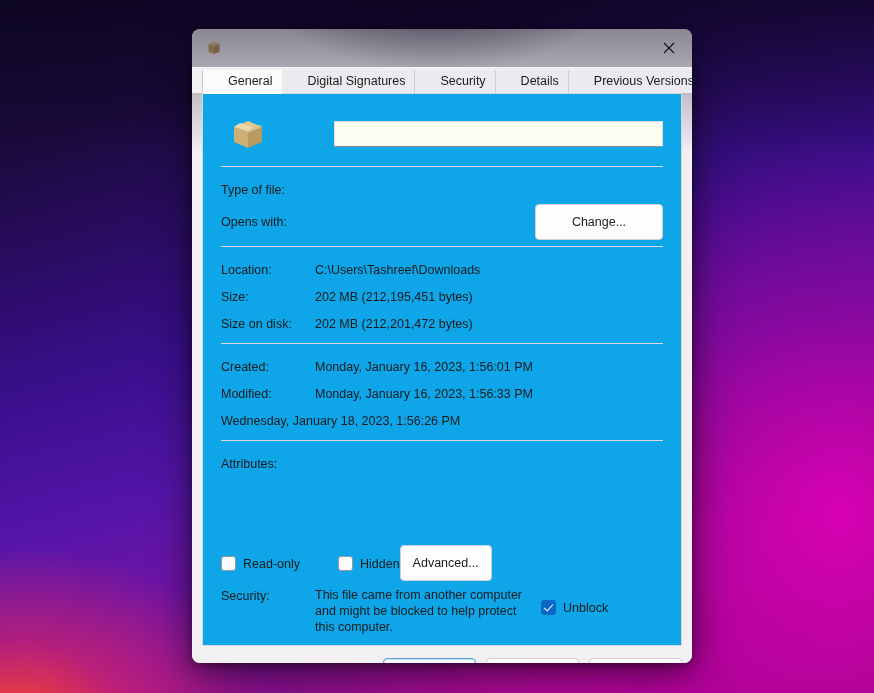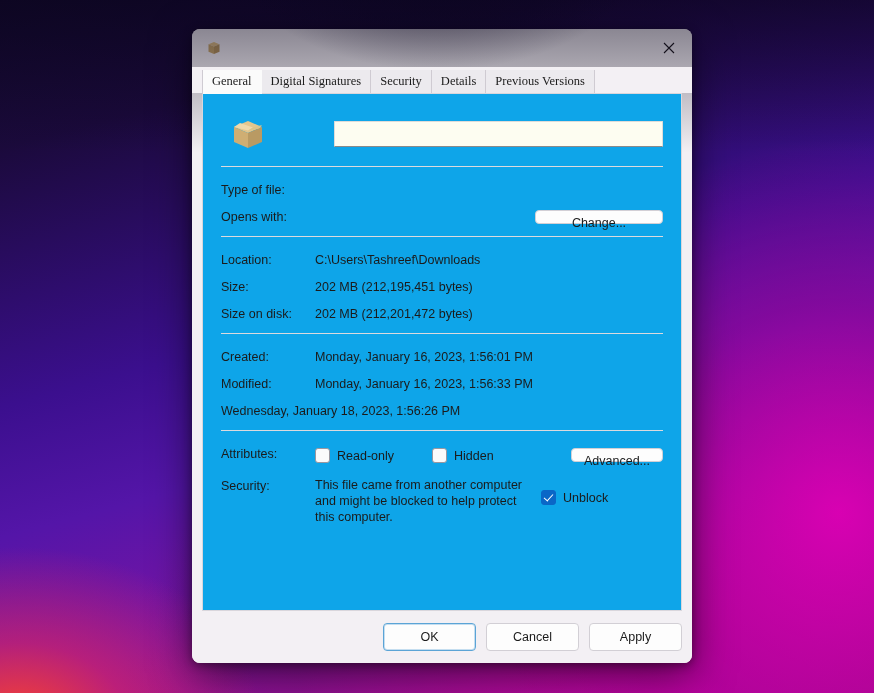--- a/index.html
+++ b/index.html
@@ -89,27 +89,26 @@
     align-items: flex-end;
     padding: 0 0 0 10px;
     background: #f3f0f4;
     height: 26px;
     position: relative;
     z-index: 2;
   }
   .tab {
     font-size: 12.5px;
     color: #1b1b1b;
-    padding: 4px 9px 5px 9px;
+    padding: 4px 9px 5px 25px;
     line-height: 14px;
     background: #eceaee;
     border-right: 1px solid #cfcbd2;
     cursor: default;
     white-space: nowrap;
-    font-family: Liberation Serif, serif;
   }
   .tab:first-child { border-left: 1px solid #cfcbd2; }
   .tab.active {
     background: #fbfbfb;
     border-right: 1px solid #fbfbfb;
     position: relative;
     z-index: 3;
     padding-bottom: 6px;
     margin-bottom: -1px;
   }
@@ -185,21 +184,21 @@
 
   
   .btn {
     font-family: "Liberation Sans", sans-serif;
     font-size: 12.5px;
     color: #1b1b1b;
     background: #fdfdfd;
     border: 1px solid #d2cfd5;
     border-radius: 4px;
     padding: 0 10px;
-    height: 14px;
+    height: 36px;
     line-height: 24px;
     cursor: default;
     box-sizing: border-box;
     white-space: nowrap;
   }
   .btn-change { width: 128px; margin-left: auto; }
   .btn-advanced { width: 92px; }
 
   
   .cb-wrap {
@@ -366,21 +365,21 @@
           <span class="lbl">Modified:</span>
           <span class="val">Monday, January 16, 2023, 1:56:33 PM</span>
         </div>
         <div class="row">
           <span class="val">Wednesday, January 18, 2023, 1:56:26 PM</span>
         </div>
       </div>
 
       <hr class="sep">
 
-      <div class="row tall" style="min-height:30px;">
+      <div class="row tall" style="min-height:30px;flex-direction:column;">
         <span class="lbl">Attributes:</span>
         <div class="attr-row" style="flex:1 1 auto;">
           <span class="cb-wrap">
             <span class="cb"></span>
             <span>Read-only</span>
           </span>
           <span class="cb-wrap">
             <span class="cb"></span>
             <span>Hidden</span>
           </span>

